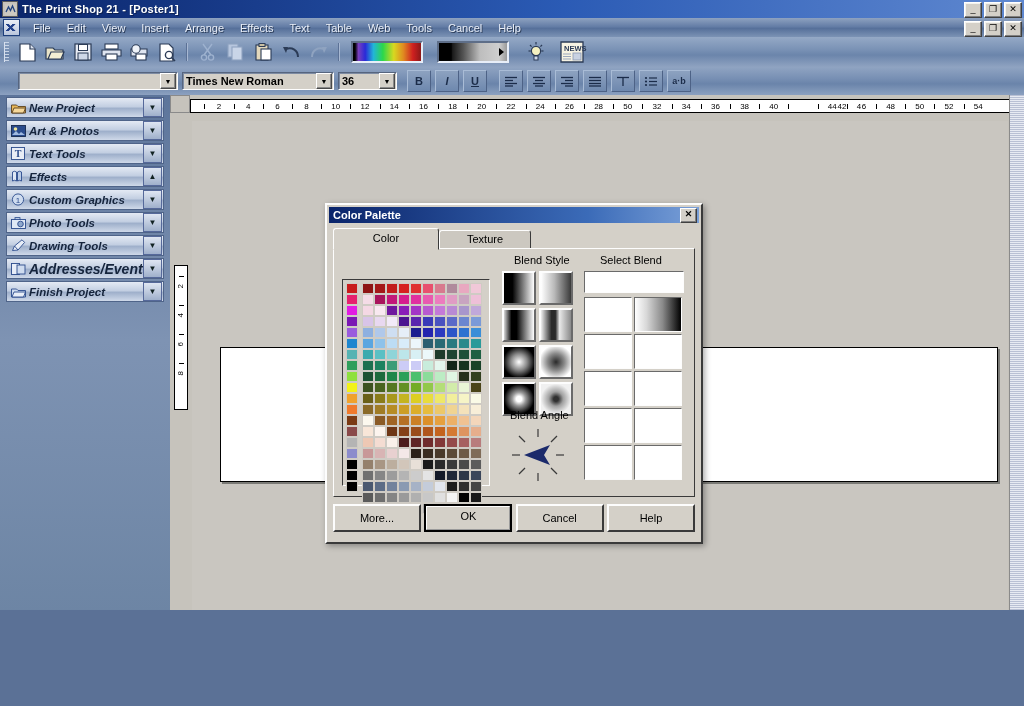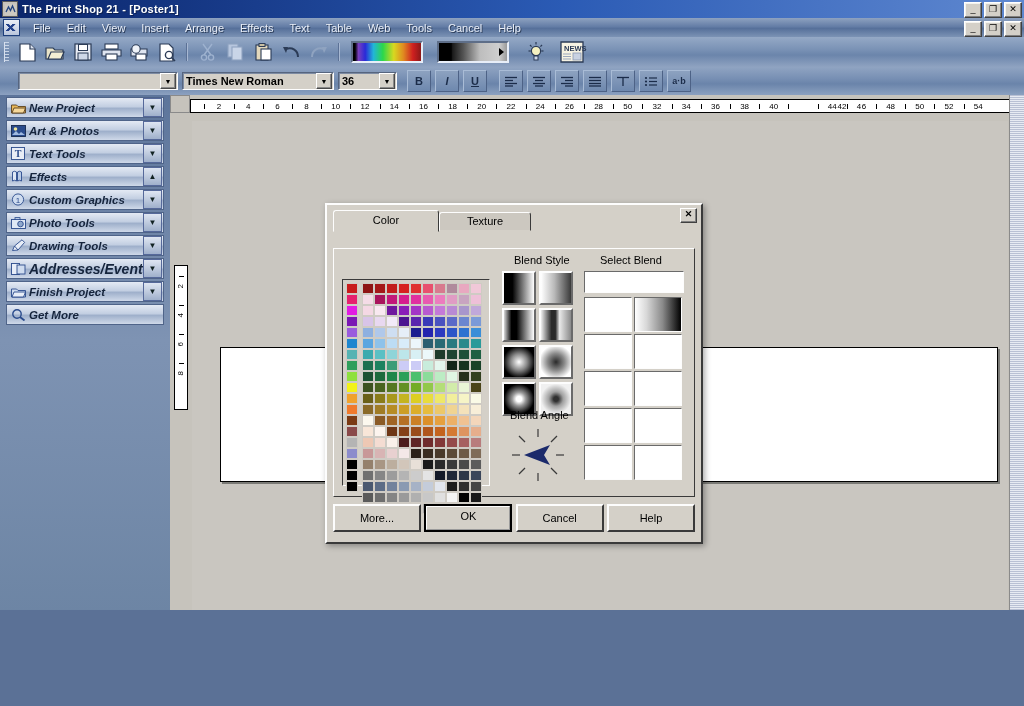--- a/index.html
+++ b/index.html
@@ -600,29 +600,20 @@
         <div class="sb-ic">
           <svg width="15" height="12" viewBox="0 0 15 12">
               <path d="M0.5 3 h5 l1.5 1.5 h7.5 V11 H0.5 Z" fill="#cfdcef" stroke="#2a4b8c" stroke-width="0.9"></path>
               <path d="M1 11 l2-5 h11.5 l-2 5 Z" fill="#e8eef8" stroke="#2a4b8c" stroke-width="0.9"></path>
             </svg>
         </div>
         <div class="sb-lb">Finish Project</div>
         <div class="sb-ar">▼</div>
       </div>
 
-      <div class="sb-item">
-        <div class="sb-ic">
-          <svg width="15" height="13" viewBox="0 0 15 13">
-              <circle cx="6" cy="6" r="4.2" fill="none" stroke="#2a4b8c" stroke-width="1.4"></circle>
-              <path d="M9 9 L13.5 12.5" stroke="#2a4b8c" stroke-width="1.8"></path>
-            </svg>
-        </div>
-        <div class="sb-lb">Get More</div>
-      </div>
 
     </div>
   </div>
 
   <div class="workspace">
     <div class="ruler-corner"></div>
     <div class="hruler" id="hruler">
         <div class="tk" style="left: 28px;">2</div>
         <div class="mk" style="left: 13.4px;"></div>
         <div class="tk" style="left: 57.2px;">4</div>
@@ -691,20 +682,23 @@
 
     <div class="canvas">
       <div class="page-band"></div>
     </div>
 
     <div class="vscroll"></div>
     <div class="hscroll"></div>
   </div>
 
   <div class="dialog">
+    <div class="dlg-title">
+      <div class="t">Color Palette</div>
+    </div>
     <div class="dlg-x">✕</div>
 
     <div class="tabs">
       <div class="tab sel" style="left:0;width:104px">Color</div>
       <div class="tab unsel" style="left:106px;width:90px">Texture</div>
     </div>
 
     <div class="panel">
 
 

